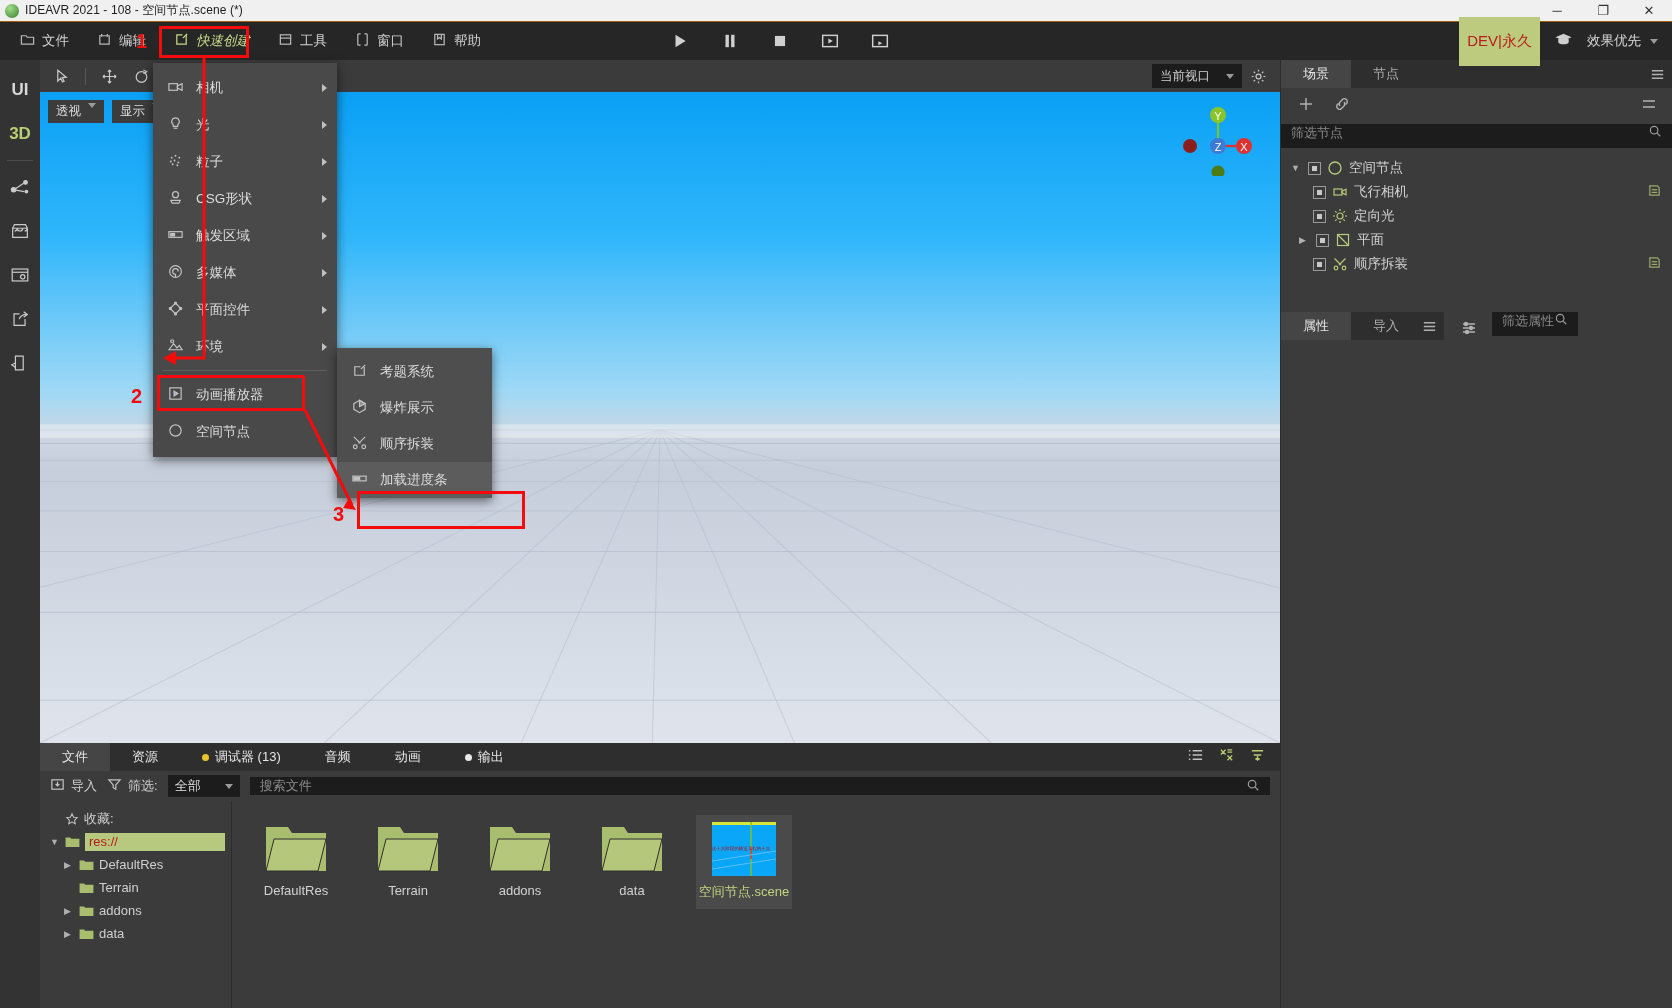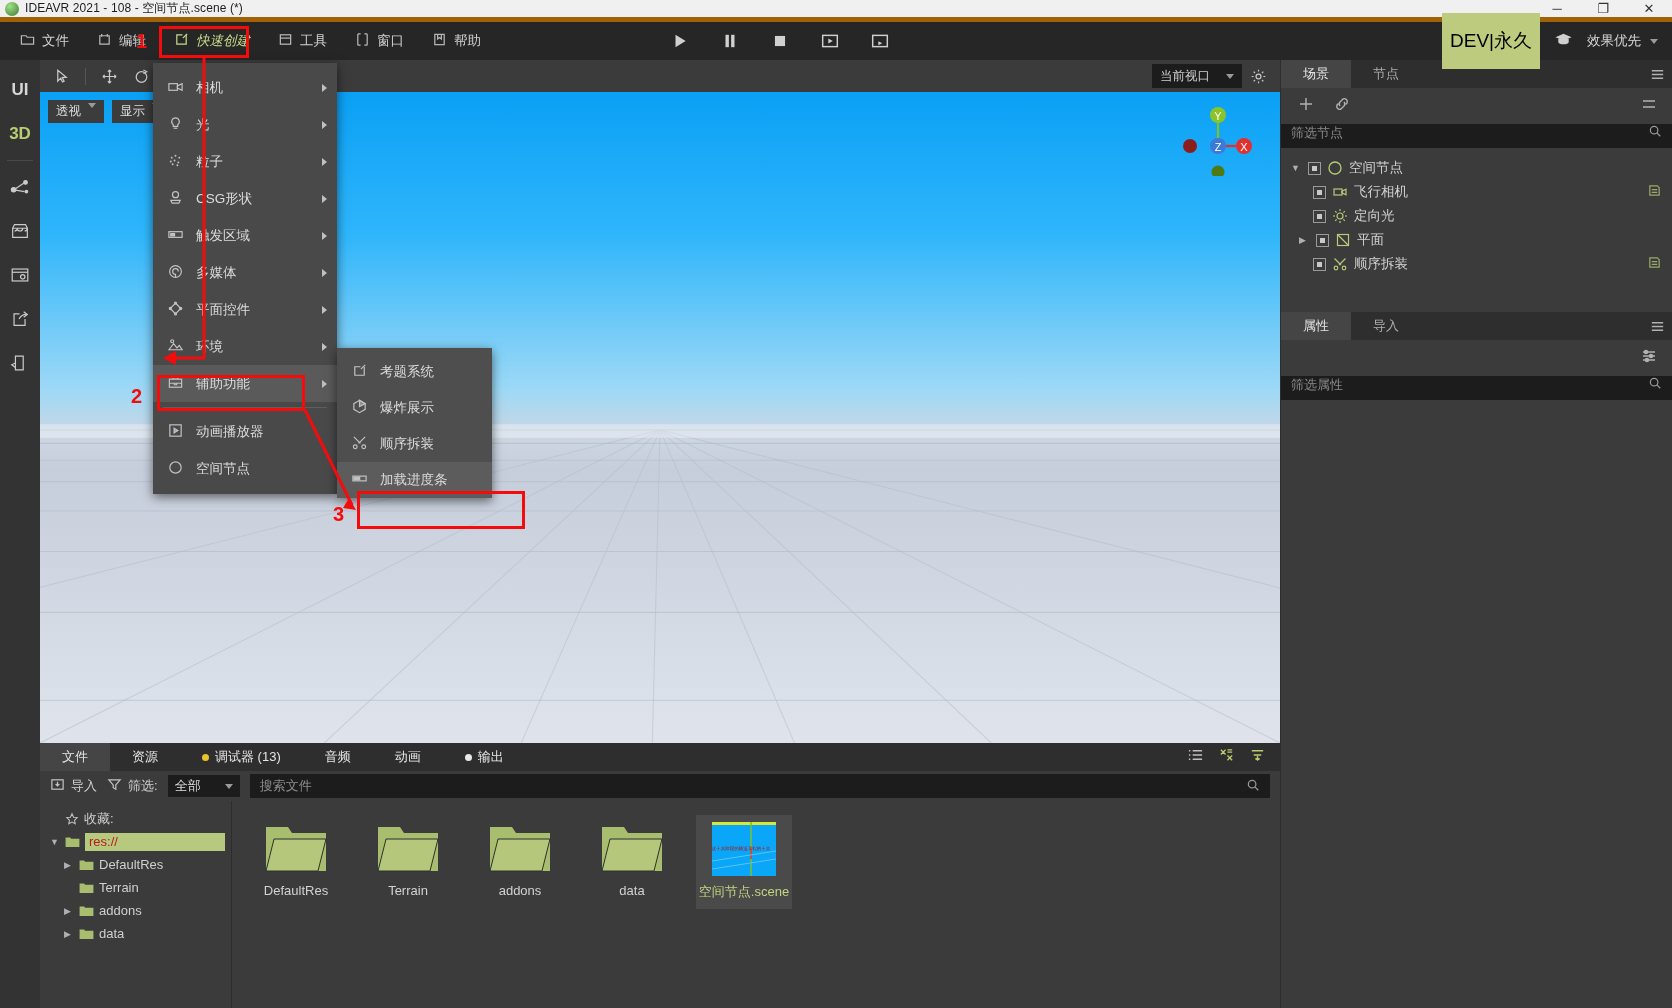--- a/index.html
+++ b/index.html
@@ -1,42 +1,42 @@
 <!DOCTYPE html>
 <html><head>
 <meta charset="utf-8">
 <style>
   * { box-sizing: border-box; margin:0; padding:0; }
   html,body { width:1672px; height:1008px; overflow:hidden; background:#2b2b2b;
     font-family:"Liberation Sans","DejaVu Sans",sans-serif; }
 
   
   #titlebar { height:22px; background:#f0f0f0; display:flex; align-items:center;
-    border-bottom:5px solid #a16207; }
+    border-bottom:1px solid #a16207; }
   #titlebar .app-ico { width:14px; height:14px; margin:0 6px 0 5px; border-radius:50%;
     background:radial-gradient(circle at 35% 30%, #9fe08a, #3e7c2b); }
   #titlebar .title { font-size:12px; color:#1d1d1d; letter-spacing:.1px; }
   #titlebar .wbtns { margin-left:auto; display:flex; height:22px; }
   #titlebar .wbtn { width:46px; display:flex; align-items:center; justify-content:center;
     font-size:13px; color:#333; }
 
   
   #menubar { height:38px; background:#262626; display:flex; align-items:center;
     padding-left:6px; position:relative; }
   .mi { display:flex; align-items:center; gap:7px; padding:0 14px; height:38px;
     color:#cfcfcf; font-size:13.5px; position:relative; }
   .mi svg { width:15px; height:15px; stroke:#b9b9b9; fill:none; stroke-width:1.3; }
   .mi.hl { color:#c8d98a;font-style:italic; }
   .mi.hl svg { stroke:#c8d98a; }
   #menubar .playgrp { display:flex; align-items:center; gap:30px; margin-left:175px; }
   .pbtn { width:20px; height:20px; display:flex; align-items:center; justify-content:center; }
   .pbtn svg { width:18px; height:18px; fill:#d0d0d0; stroke:none; }
   #menubar .right { margin-left:auto; display:flex; align-items:center; gap:14px;
     padding-right:14px; }
-  .devbadge { background:#bccb7e; color:#000000; font-size:19px; padding:15px 8px; }
+  .devbadge { background:#bccb7e; color:#b91c1c; font-size:15px; padding:15px 8px; }
   .capicon svg { width:19px; height:19px; fill:#cfcfcf; }
   .effsel { color:#d6d6d6; font-size:13.5px; display:flex; align-items:center; gap:9px; }
   .caret { width:0;height:0;border-left:4px solid transparent;border-right:4px solid transparent;
     border-top:5px solid #9a9a9a; }
 
   
   #body { display:flex; height:calc(1008px - 22px - 38px); }
 
   
   #rail { width:40px; background:#333; display:flex; flex-direction:column; align-items:center;
@@ -90,21 +90,21 @@
     padding-right:14px; }
   #docktabs .dright svg { width:17px; height:16px; stroke:#c0c0c0; fill:none; stroke-width:1.4; }
   #docktabs .dright .olive { stroke:#b8cb6e; }
 
   #filetoolbar { height:30px; display:flex; align-items:center; gap:10px; padding:0 10px;
     background:#3b3b3b; }
   .ftbtn { display:flex; align-items:center; gap:6px; color:#d0d0d0; font-size:13px; }
   .ftbtn svg { width:15px; height:15px; stroke:#c4c4c4; fill:none; stroke-width:1.3; }
   .fsel { background:#1c1c1c; color:#dcdcdc; font-size:13px; height:22px; width:72px;
     display:flex; align-items:center; justify-content:space-between; padding:0 7px; }
-  .fsearch { flex:1; background:#1c1c1c; height:24px; display:flex; align-items:center;
+  .fsearch { flex:1; background:#1c1c1c; height:18px; display:flex; align-items:center;
     padding:0 10px; color:#8c8c8c; font-size:13px; margin-right:0px; }
   .fsearch .mag { margin-left:auto; }
 
   #filebody { flex:1; display:flex; min-height:0; }
   #filetree { width:192px; background:#3b3b3b; border-right:1px solid #2d2d2d;
     padding-top:6px; flex:none; font-size:13px; color:#cfcfcf; }
   .trow { height:23px; display:flex; align-items:center; gap:5px; padding-left:10px; }
   .trow .arr { width:10px; font-size:9px; color:#b0b0b0; }
   .folder { width:15px; height:12px; flex:none; }
   .tname { }
@@ -134,21 +134,21 @@
   #tree { padding-top:8px; font-size:13.5px; color:#d2d2d2; }
   .nrow { height:24px; display:flex; align-items:center; gap:6px; padding-left:10px; }
   .nrow .twisty { width:11px; font-size:9px; color:#b0b0b0; }
   .nrow .vis { width:13px; height:13px; border:1px solid #9a9a9a; display:flex;
     align-items:center; justify-content:center; flex:none; }
   .nrow .vis i { width:5px; height:5px; background:#c9c9c9; display:block; }
   .nrow .nico { width:16px; height:16px; flex:none; }
   .nrow .tail { margin-left:auto; padding-right:10px; }
   .nrow .tail svg { width:15px; height:15px; stroke:#9aa86a; fill:none; stroke-width:1.3; }
   #rsplit { height:36px; }
-  .prop-area { flex:1; display:flex; flex-direction:column; }
+  .prop-area { flex:1; display:flex; flex-direction:row; }
 
   
   #menu1 { position:absolute; left:153px; top:63px; width:184px; background:#494949;
     padding:6px 0 7px 0; z-index:60; box-shadow:0 3px 10px rgba(0,0,0,.55); }
   .mrow { height:37px; display:flex; align-items:center; gap:12px; padding:0 10px 0 14px;
     color:#dcdcdc; font-size:13.5px; }
   .mrow svg { width:17px; height:17px; stroke:#c3c3c3; fill:none; stroke-width:1.25; }
   .mrow .sub { margin-left:auto; width:0;height:0;border-top:4px solid transparent;
     border-bottom:4px solid transparent;border-left:5px solid #c0c0c0; }
   .mrow.selrow { background:#5a5a5a; }
@@ -755,28 +755,20 @@
     <span class="sub"></span>
   </div>
   <div class="mrow">
     <span><svg viewBox="0 0 18 18">
           <path d="M2 13.5 7 7l3.5 4.5L13 9l3 4.5z"></path>
           <circle cx="5.5" cy="4.5" r="1.6"></circle>
         </svg></span>
     <span>环境</span>
     <span class="sub"></span>
   </div>
-  <div class="mrow selrow" id="row-assist">
-    <span><svg viewBox="0 0 18 18">
-          <rect x="2.5" y="5.5" width="13" height="8.5"></rect>
-          <path d="M6.5 5.5V3.8h5v1.7M2.5 9.8h13M7.8 9.8v1.6h2.4V9.8"></path>
-        </svg></span>
-    <span>辅助功能</span>
-    <span class="sub"></span>
-  </div>
   <div class="msep"></div>
   <div class="mrow">
     <span><svg viewBox="0 0 18 18" stroke="#c48cdd">
           <rect x="3" y="3" width="12" height="12"></rect>
           <path d="M7.5 6.5 11.5 9l-4 2.5z" fill="#c48cdd"></path>
         </svg></span>
     <span>动画播放器</span>
   </div>
   <div class="mrow">
     <span><svg viewBox="0 0 18 18" stroke="#b7c97a">

